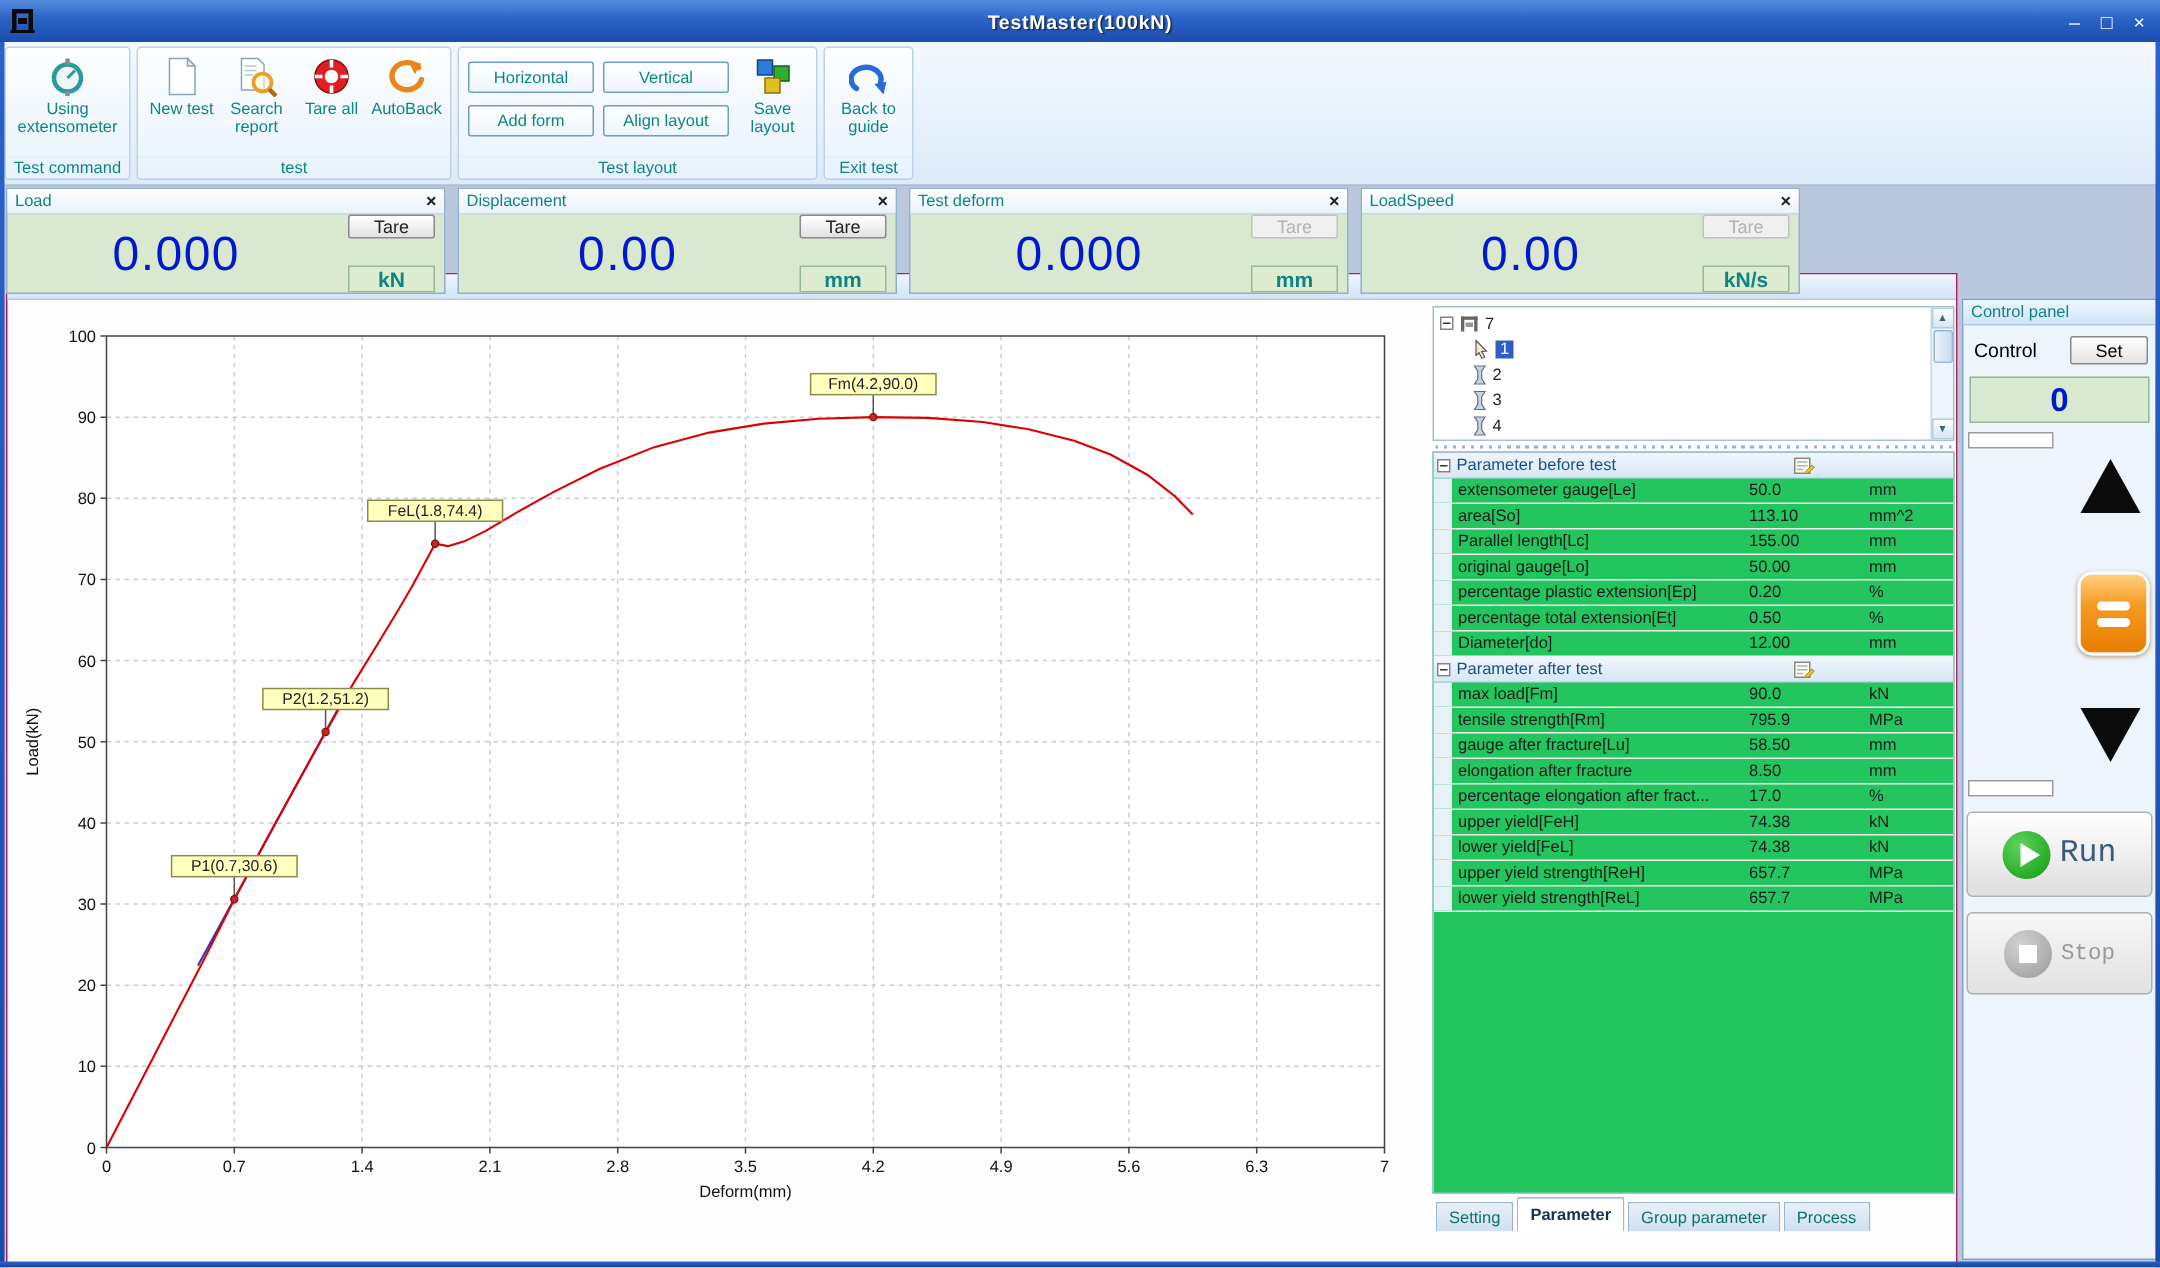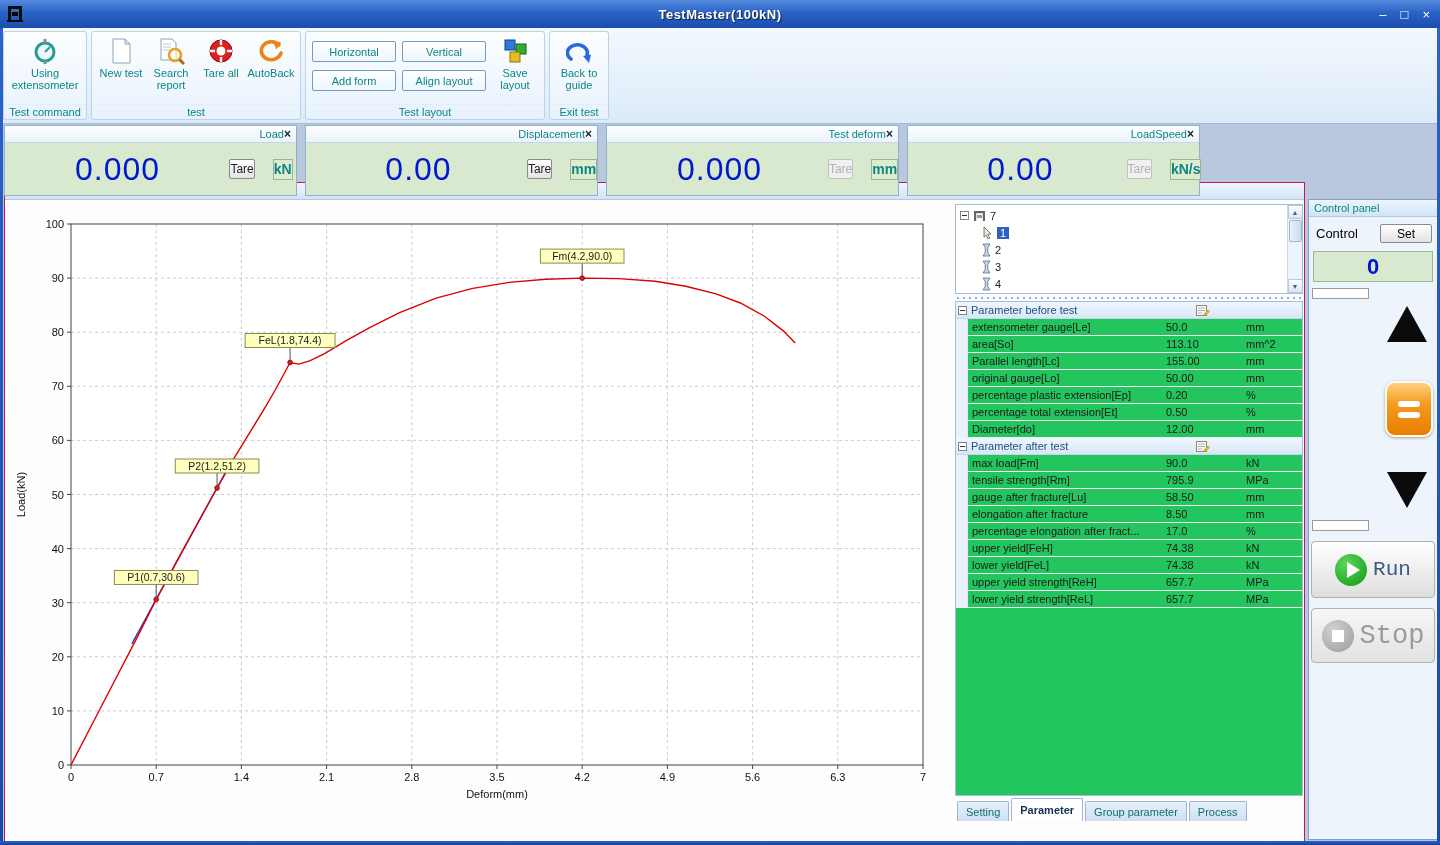--- a/index.html
+++ b/index.html
@@ -33,26 +33,26 @@
   .tb-btn.wide{width:74px}
   .tb-ic{height:28px;display:flex;align-items:center;justify-content:center}
   .tb-grid{display:grid;grid-template-columns:84px 84px;grid-auto-rows:21px;gap:8px 6px;padding:7px 4px 0 2px}
   .tb-flat{border:1px solid #6e9ec6;border-radius:2px;background:linear-gradient(#ffffff,#eef6fd);
     color:#0e8585;font-size:11px;font-family:"Liberation Sans",sans-serif;cursor:default}
 
   
   .meters{position:absolute;top:125px;left:4px;display:flex;gap:8px;z-index:20}
   .meter{width:293px;height:71px;background:#d8e9cf;border:1px solid #8fb0d0}
   .meter-title{height:17px;background:linear-gradient(#ffffff,#e9f2fb);border-bottom:1px solid #c6d8ea;
-    display:flex;justify-content:flex-end;align-items:center;padding:0 5px;font-size:11px;color:#0e8585}
+    display:flex;justify-content:space-between;align-items:center;padding:0 5px;font-size:11px;color:#0e8585}
   .meter-x{color:#222;font-size:12px;font-weight:bold;cursor:default}
   .meter-body{display:flex;height:52px}
   .meter-value{flex:1;display:flex;align-items:center;justify-content:center;
     font-size:32px;font-weight:normal;color:#0018cf;letter-spacing:1px}
-  .meter-side{width:66px;display:flex;flex-direction:row;align-items:center;justify-content:center;gap:18px;padding-right:4px}
+  .meter-side{width:66px;display:flex;flex-direction:column;align-items:center;justify-content:center;gap:18px;padding-right:4px}
   .tare{width:58px;height:20px;background:linear-gradient(#ffffff,#e2e2e2);border:1px solid #8a8a8a;
     border-radius:2px;font-size:12px;color:#222;font-family:"Liberation Sans",sans-serif;cursor:default}
   .tare.disabled{background:#f0f0f0;border-color:#c2c2c2;color:#b2b2b2}
   .unit{width:58px;height:21px;border:1px solid #97b897;background:#ddeccf;
     display:flex;align-items:center;justify-content:center;font-weight:bold;color:#0e8585;font-size:14px}
 
   
   .panel-title{height:17px;background:linear-gradient(#edf5fd,#d2e4f6);border-bottom:1px solid #b2cae0;
     font-size:11px;color:#0e8585;display:flex;align-items:center;padding:0 5px}
   .metallic{position:absolute;left:4px;top:182px;width:1301px;height:705px;
@@ -123,21 +123,21 @@
   .run-btn,.stop-btn{position:absolute;left:2px;width:124px;border:1px solid #b0b0b0;border-radius:4px;
     display:flex;align-items:center;justify-content:center;gap:6px;font-family:Liberation Mono, monospace;cursor:default}
   .run-btn{top:341px;height:57px;background:linear-gradient(#ffffff,#dedede)}
   .stop-btn{top:408px;height:55px;background:linear-gradient(#f6f6f6,#e2e2e2)}
   .run-ic{width:32px;height:32px;border-radius:50%;background:radial-gradient(circle at 35% 30%,#5ed45e,#0f9a10);position:relative;flex:none}
   .run-ic::before{content:"";position:absolute;left:12px;top:8px;width:0;height:0;
     border-top:8px solid transparent;border-bottom:8px solid transparent;border-left:13px solid #fff}
   .run-lbl{font-size:21px;color:#3a5a80}
   .stop-ic{width:32px;height:32px;border-radius:50%;background:radial-gradient(circle at 35% 30%,#d2d2d2,#9a9a9a);position:relative;flex:none}
   .stop-ic::before{content:"";position:absolute;left:10px;top:10px;width:12px;height:12px;background:#fff}
-  .stop-lbl{font-size:27px;color:#9a9a9a}
+  .stop-lbl{font-size:15px;color:#9a9a9a}
 </style>
 </head>
 <body>
 
 <div class="window">
 
   <div class="titlebar">
     <span class="app-icon">
       <svg width="18" height="18">
           <rect x="2" y="1" width="14" height="3" fill="#0a0a0a"></rect>

